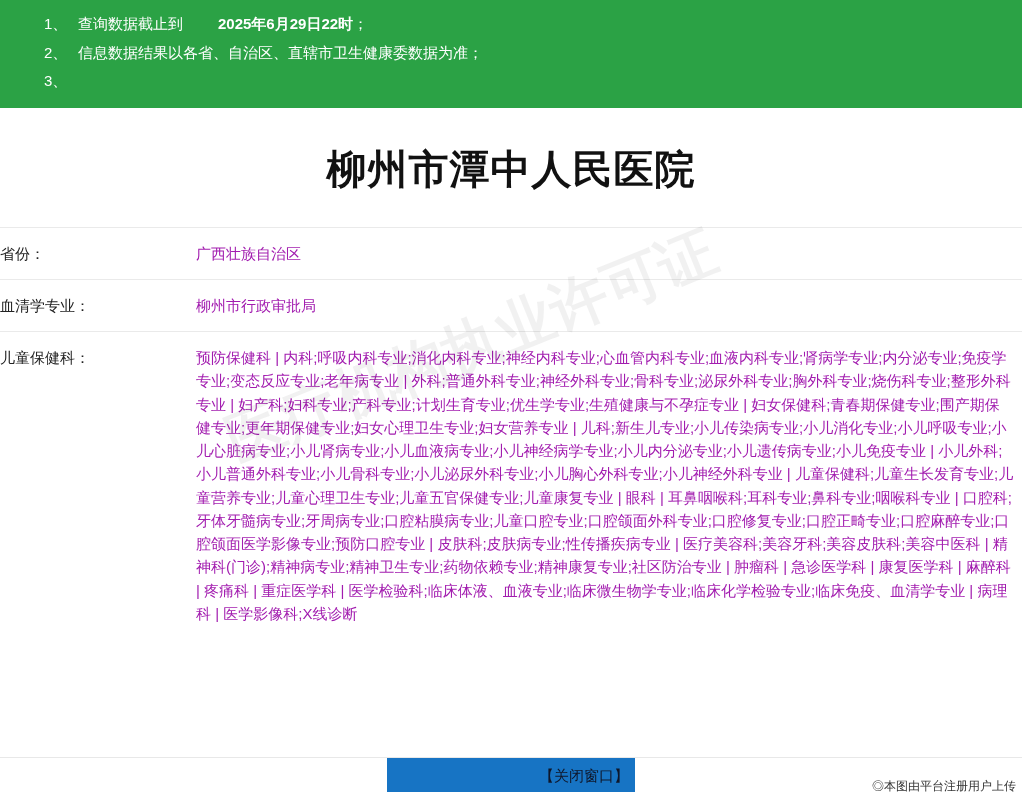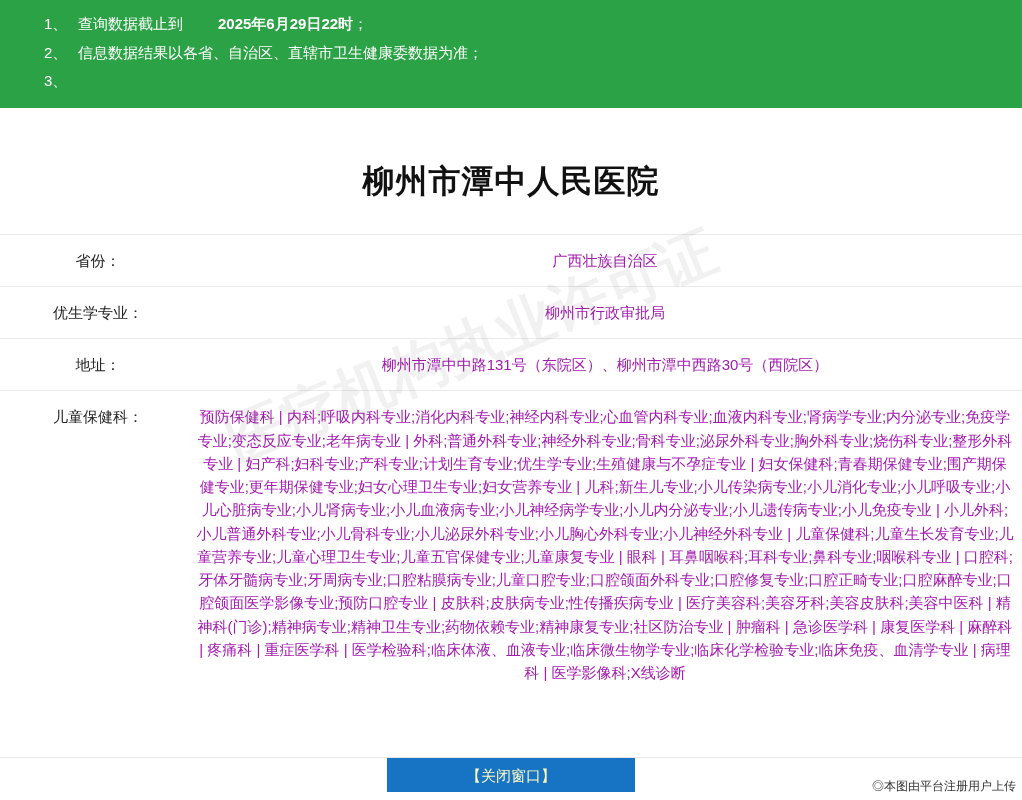--- a/index.html
+++ b/index.html
@@ -43,33 +43,31 @@
     font-weight: bold;
     padding-left: 35px;
   }
 
   
   .title-wrap {
     text-align: center;
     padding: 34px 0 30px 0;
   }
   .hospital-title {
-    font-size: 32px;
+    font-size: 40px;
     font-weight: bold;
     color: #111;
     letter-spacing: 1px;
-    margin-top: 18px;
   }
 
   
   .info-table {
     width: 100%;
     border-collapse: collapse;
     table-layout: fixed;
-    text-align: center;
   }
   .info-table tr {
     border-top: 1px solid #eaeaea;
   }
   .info-table td {
     padding: 14px 0 14px 0;
     vertical-align: top;
     font-size: 15px;
     line-height: 1.55;
   }
@@ -113,23 +111,23 @@
     background: #ffffff;
     border-top: 1px solid #e8e8e8;
   }
   .close-btn {
     position: absolute;
     left: 387px;
     top: 0px;
     width: 248px;
     height: 34px;
     line-height: 34px;
-    text-align: center;
+    text-align: right;
     background: #1774c4;
-    color: #fef9c3;
+    color: #0f172a;
     font-size: 15px;
     border: none;
     cursor: pointer;
     font-family: "Liberation Sans", sans-serif;
   }
   .footer-credit {
     position: absolute;
     right: 6px;
     bottom: 5px;
     font-size: 12px;
@@ -165,26 +163,22 @@
     <div class="hospital-title">柳州市潭中人民医院</div>
   </div>
 
   <table class="info-table">
     <tbody>
         <tr>
       <td class="label">省份：</td>
       <td class="value">广西壮族自治区</td>
     </tr>
     <tr>
-      <td class="label">优生学专业：</td>
+      <td class="label">血清学专业：</td>
       <td class="value">柳州市行政审批局</td>
-    </tr>
-    <tr>
-      <td class="label">地址：</td>
-      <td class="value">柳州市潭中中路131号（东院区）、柳州市潭中西路30号（西院区）</td>
     </tr>
     <tr>
       <td class="label">儿童保健科：</td>
       <td class="value dept-value">预防保健科 | 内科;呼吸内科专业;消化内科专业;神经内科专业;心血管内科专业;血液内科专业;肾病学专业;内分泌专业;免疫学专业;变态反应专业;老年病专业 | 外科;普通外科专业;神经外科专业;骨科专业;泌尿外科专业;胸外科专业;烧伤科专业;整形外科专业 | 妇产科;妇科专业;产科专业;计划生育专业;优生学专业;生殖健康与不孕症专业 | 妇女保健科;青春期保健专业;围产期保健专业;更年期保健专业;妇女心理卫生专业;妇女营养专业 | 儿科;新生儿专业;小儿传染病专业;小儿消化专业;小儿呼吸专业;小儿心脏病专业;小儿肾病专业;小儿血液病专业;小儿神经病学专业;小儿内分泌专业;小儿遗传病专业;小儿免疫专业 | 小儿外科;小儿普通外科专业;小儿骨科专业;小儿泌尿外科专业;小儿胸心外科专业;小儿神经外科专业 | 儿童保健科;儿童生长发育专业;儿童营养专业;儿童心理卫生专业;儿童五官保健专业;儿童康复专业 | 眼科 | 耳鼻咽喉科;耳科专业;鼻科专业;咽喉科专业 | 口腔科;牙体牙髓病专业;牙周病专业;口腔粘膜病专业;儿童口腔专业;口腔颌面外科专业;口腔修复专业;口腔正畸专业;口腔麻醉专业;口腔颌面医学影像专业;预防口腔专业 | 皮肤科;皮肤病专业;性传播疾病专业 | 医疗美容科;美容牙科;美容皮肤科;美容中医科 | 精神科(门诊);精神病专业;精神卫生专业;药物依赖专业;精神康复专业;社区防治专业 | 肿瘤科 | 急诊医学科 | 康复医学科 | 麻醉科 | 疼痛科 | 重症医学科 | 医学检验科;临床体液、血液专业;临床微生物学专业;临床化学检验专业;临床免疫、血清学专业 | 病理科 | 医学影像科;X线诊断</td>
     </tr>
   </tbody>
     </table>
 
   <div class="watermark">医疗机构执业许可证</div>
 </div>

